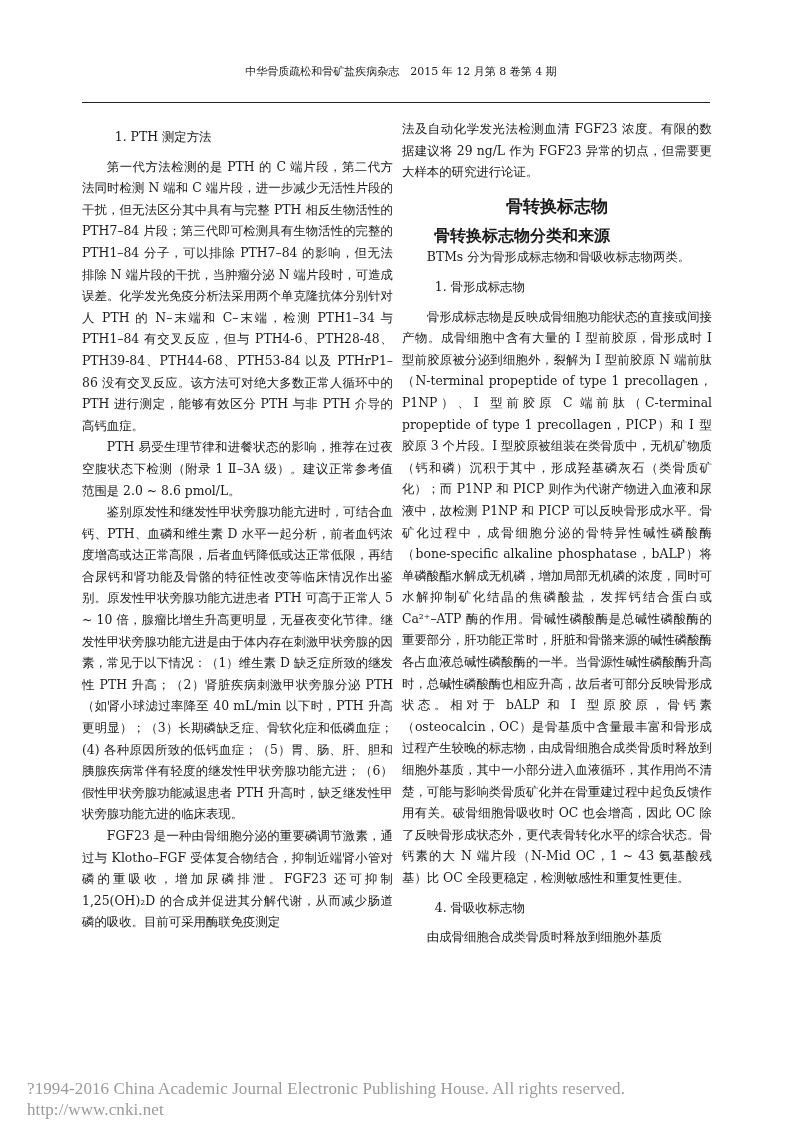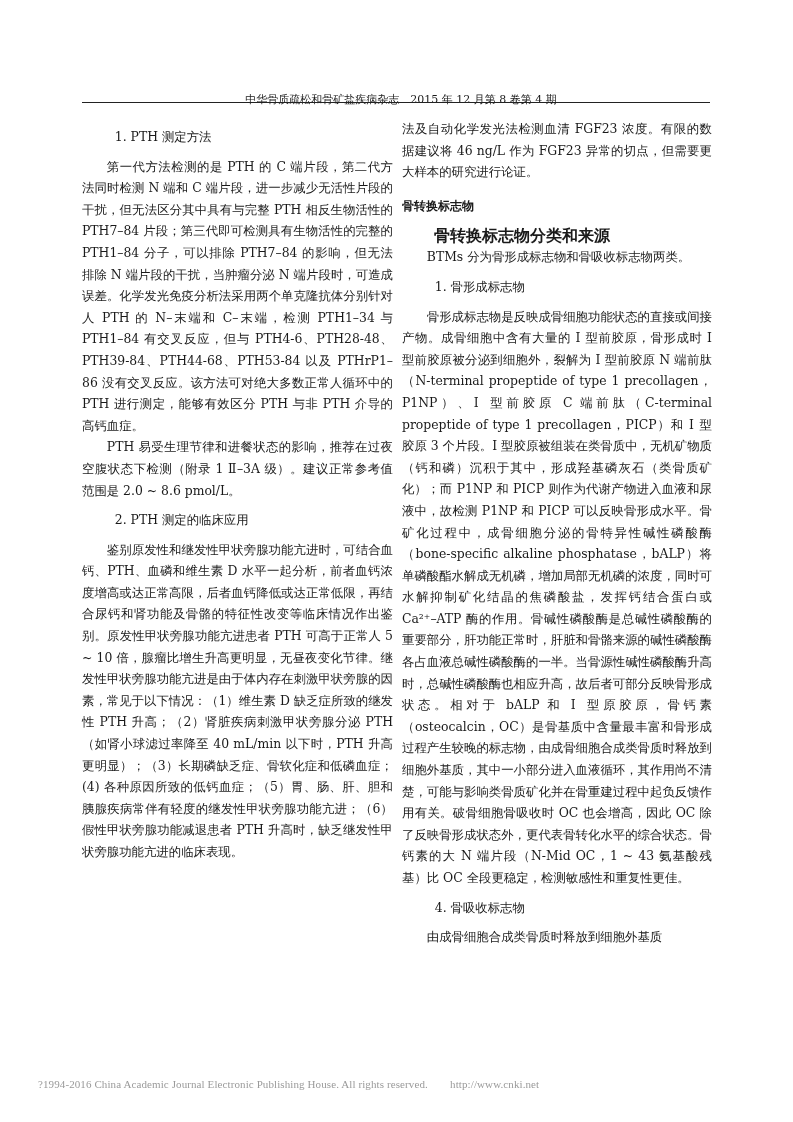--- a/index.html
+++ b/index.html
@@ -1,50 +1,50 @@
 <!DOCTYPE html>
 <html><head>
 <meta charset="utf-8">
 <style>
   html, body { margin:0; padding:0; background:#ffffff; }
   body { width:793px; height:1122px; position:relative; overflow:hidden;
          font-family:"DejaVu Serif","Liberation Serif",serif; color:#1a1a1a; }
   .header { position:absolute; left:82px; width:628px; top:64px; }
-  .header .cn { text-align:center; font-size:11px; line-height:15px; padding-left:10px;margin-top:28px; }
+  .header .cn { text-align:center; font-size:11px; line-height:15px; padding-left:10px; }
   .header .en { position:relative; font-size:10.5px; line-height:15px; font-family:"Liberation Serif",serif; }
   .header .en .page { position:absolute; right:0; top:0; }
   .header .rule { position:absolute; left:0; right:0; top:38px; border-top:1.2px solid #222; }
   .col { position:absolute; top:118px; font-size:12.4px; line-height:21.6px; text-align:justify; }
   .col.left { left:82px; width:311px; }
   .col.right { left:402px; width:310px; }
   .p { margin:0; text-indent:2em; }
   .p.noindent { text-indent:0; }
   .sub { margin:8px; padding-left:2em; }
   .boldsub { margin:0; padding-left:2em; font-weight:bold; font-family:"DejaVu Sans","Liberation Sans",sans-serif; font-size:16px; }
-  .section { margin:10px 0 6px 0; font-family:"DejaVu Sans","Liberation Sans",sans-serif; font-weight:bold; font-size:12px; line-height:26px; }
-  .footer { position:absolute; left:38px; top:1077px; font-size:11px; color:#9a9a9a; font-family:"Liberation Serif",serif; letter-spacing:0.1px; }
+  .section { margin:10px 0 6px 0; text-align:center; font-family:"DejaVu Sans","Liberation Sans",sans-serif; font-weight:bold; font-size:17px; line-height:26px; }
+  .footer { position:absolute; left:27px; top:1077px; font-size:17px; color:#9a9a9a; font-family:"Liberation Serif",serif; letter-spacing:0.1px; }
 </style>
 </head>
 <body>
 
 <div class="header">
   <div class="cn">中华骨质疏松和骨矿盐疾病杂志　2015 年 12 月第 8 卷第 4 期</div>
   <div class="rule"></div>
 </div>
 
 <div class="col left">
   <p class="sub">1. PTH 测定方法</p>
   <p class="p">第一代方法检测的是 PTH 的 C 端片段，第二代方法同时检测 N 端和 C 端片段，进一步减少无活性片段的干扰，但无法区分其中具有与完整 PTH 相反生物活性的 PTH7–84 片段；第三代即可检测具有生物活性的完整的 PTH1–84 分子，可以排除 PTH7–84 的影响，但无法排除 N 端片段的干扰，当肿瘤分泌 N 端片段时，可造成误差。化学发光免疫分析法采用两个单克隆抗体分别针对人 PTH 的 N–末端和 C–末端，检测 PTH1–34 与 PTH1–84 有交叉反应，但与 PTH4-6、PTH28-48、PTH39-84、PTH44-68、PTH53-84 以及 PTHrP1–86 没有交叉反应。该方法可对绝大多数正常人循环中的 PTH 进行测定，能够有效区分 PTH 与非 PTH 介导的高钙血症。</p>
   <p class="p">PTH 易受生理节律和进餐状态的影响，推荐在过夜空腹状态下检测（附录 1 Ⅱ–3A 级）。建议正常参考值范围是 2.0 ~ 8.6 pmol/L。</p>
-  <p class="sub">2. PTH 测定的临床应用</p>
   <p class="p">鉴别原发性和继发性甲状旁腺功能亢进时，可结合血钙、PTH、血磷和维生素 D 水平一起分析，前者血钙浓度增高或达正常高限，后者血钙降低或达正常低限，再结合尿钙和肾功能及骨骼的特征性改变等临床情况作出鉴别。原发性甲状旁腺功能亢进患者 PTH 可高于正常人 5 ~ 10 倍，腺瘤比增生升高更明显，无昼夜变化节律。继发性甲状旁腺功能亢进是由于体内存在刺激甲状旁腺的因素，常见于以下情况：（1）维生素 D 缺乏症所致的继发性 PTH 升高；（2）肾脏疾病刺激甲状旁腺分泌 PTH（如肾小球滤过率降至 40 mL/min 以下时，PTH 升高更明显）；（3）长期磷缺乏症、骨软化症和低磷血症；(4) 各种原因所致的低钙血症；（5）胃、肠、肝、胆和胰腺疾病常伴有轻度的继发性甲状旁腺功能亢进；（6）假性甲状旁腺功能减退患者 PTH 升高时，缺乏继发性甲状旁腺功能亢进的临床表现。</p>
+  <p class="p">FGF23 是一种由骨细胞分泌的重要磷调节激素，通过与 Klotho–FGF 受体复合物结合，抑制近端肾小管对磷的重吸收，增加尿磷排泄。FGF23 还可抑制 1,25(OH)₂D 的合成并促进其分解代谢，从而减少肠道磷的吸收。目前可采用酶联免疫测定</p>
 </div>
 
 <div class="col right">
-  <p class="p noindent">法及自动化学发光法检测血清 FGF23 浓度。有限的数据建议将 46 ng/L 作为 FGF23 异常的切点，但需要更大样本的研究进行论证。</p>
+  <p class="p noindent">法及自动化学发光法检测血清 FGF23 浓度。有限的数据建议将 29 ng/L 作为 FGF23 异常的切点，但需要更大样本的研究进行论证。</p>
   <div class="section">骨转换标志物</div>
   <p class="boldsub">骨转换标志物分类和来源</p>
   <p class="p">BTMs 分为骨形成标志物和骨吸收标志物两类。</p>
   <p class="sub">1. 骨形成标志物</p>
   <p class="p">骨形成标志物是反映成骨细胞功能状态的直接或间接产物。成骨细胞中含有大量的 Ⅰ 型前胶原，骨形成时 Ⅰ 型前胶原被分泌到细胞外，裂解为 Ⅰ 型前胶原 N 端前肽（N-terminal propeptide of type 1 precollagen，P1NP）、Ⅰ 型前胶原 C 端前肽（C-terminal propeptide of type 1 precollagen，PICP）和 Ⅰ 型胶原 3 个片段。Ⅰ 型胶原被组装在类骨质中，无机矿物质（钙和磷）沉积于其中，形成羟基磷灰石（类骨质矿化）；而 P1NP 和 PICP 则作为代谢产物进入血液和尿液中，故检测 P1NP 和 PICP 可以反映骨形成水平。骨矿化过程中，成骨细胞分泌的骨特异性碱性磷酸酶（bone-specific alkaline phosphatase，bALP）将单磷酸酯水解成无机磷，增加局部无机磷的浓度，同时可水解抑制矿化结晶的焦磷酸盐，发挥钙结合蛋白或 Ca²⁺–ATP 酶的作用。骨碱性磷酸酶是总碱性磷酸酶的重要部分，肝功能正常时，肝脏和骨骼来源的碱性磷酸酶各占血液总碱性磷酸酶的一半。当骨源性碱性磷酸酶升高时，总碱性磷酸酶也相应升高，故后者可部分反映骨形成状态。相对于 bALP 和 Ⅰ 型原胶原，骨钙素（osteocalcin，OC）是骨基质中含量最丰富和骨形成过程产生较晚的标志物，由成骨细胞合成类骨质时释放到细胞外基质，其中一小部分进入血液循环，其作用尚不清楚，可能与影响类骨质矿化并在骨重建过程中起负反馈作用有关。破骨细胞骨吸收时 OC 也会增高，因此 OC 除了反映骨形成状态外，更代表骨转化水平的综合状态。骨钙素的大 N 端片段（N-Mid OC，1 ~ 43 氨基酸残基）比 OC 全段更稳定，检测敏感性和重复性更佳。</p>
   <p class="sub">4. 骨吸收标志物</p>
   <p class="p">由成骨细胞合成类骨质时释放到细胞外基质</p>
 </div>
 
 <div class="footer">?1994-2016 China Academic Journal Electronic Publishing House. All rights reserved.　　http://www.cnki.net</div>

